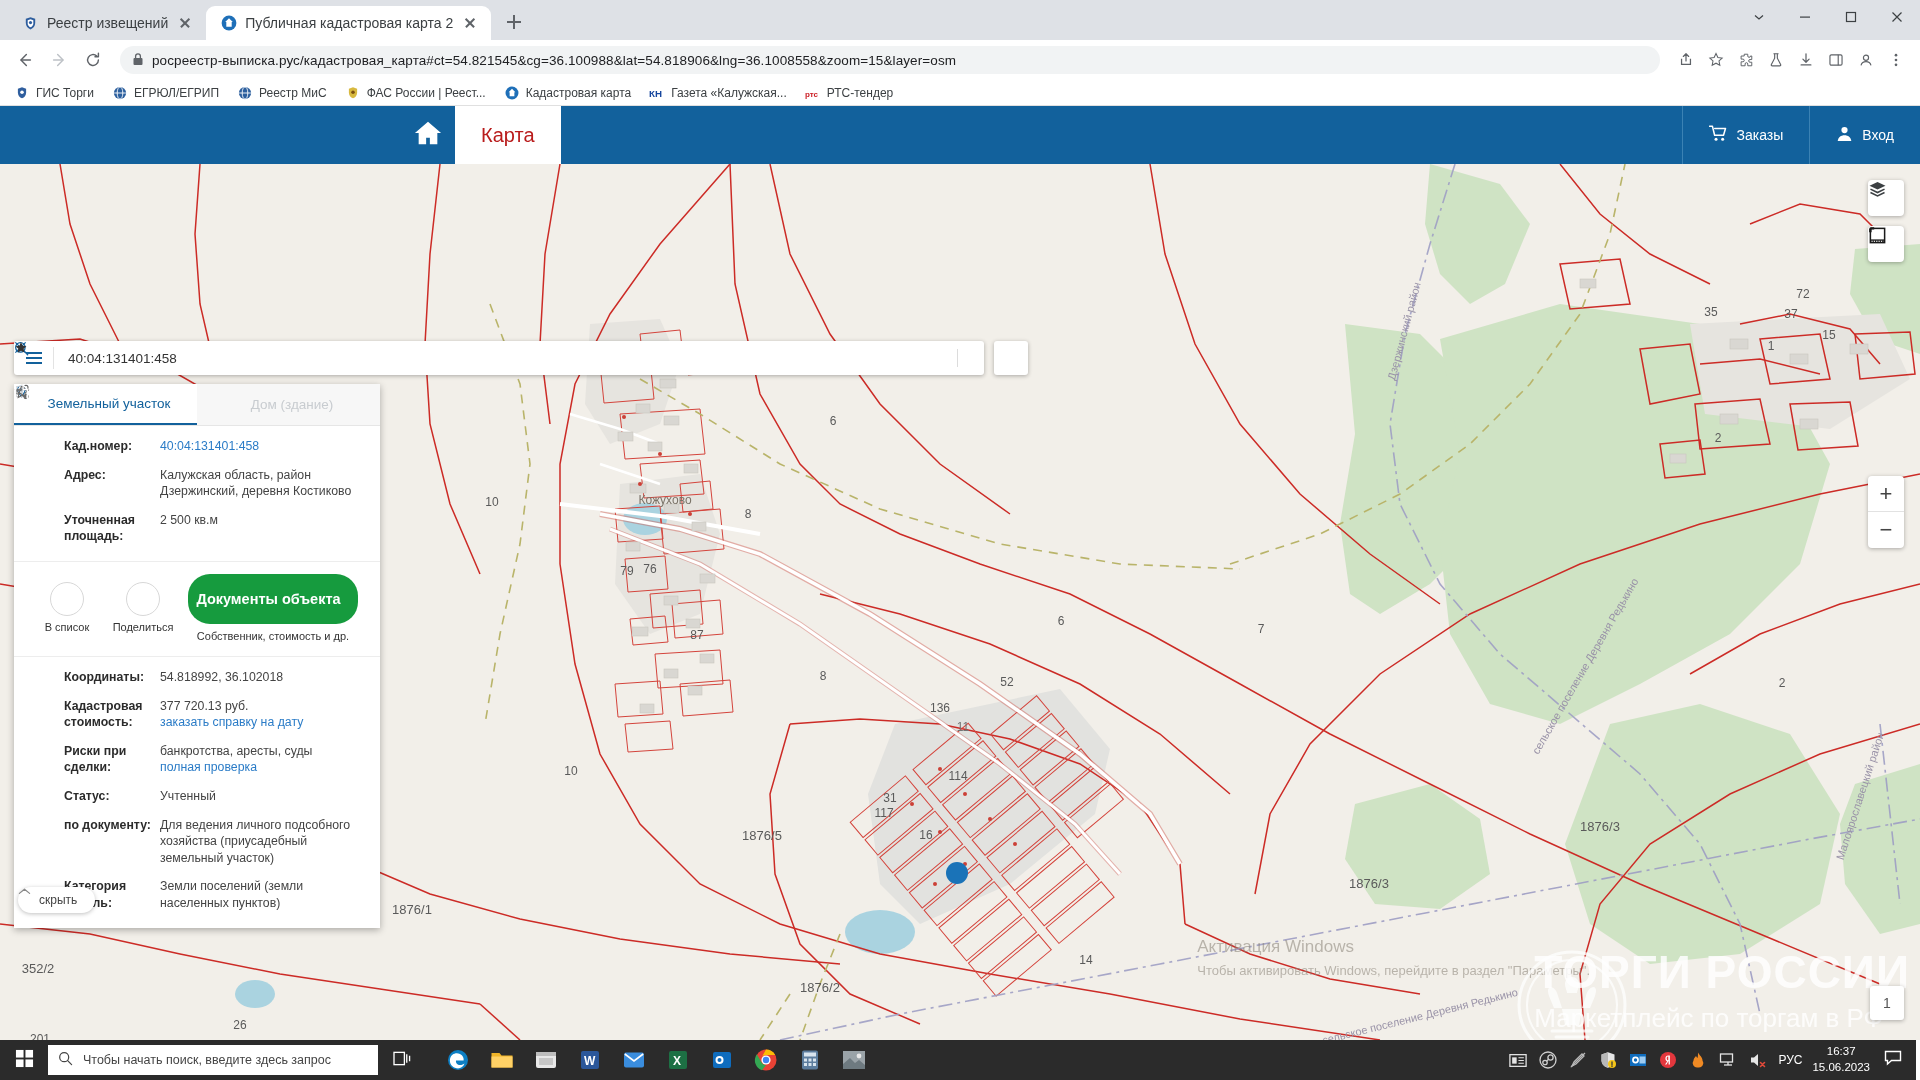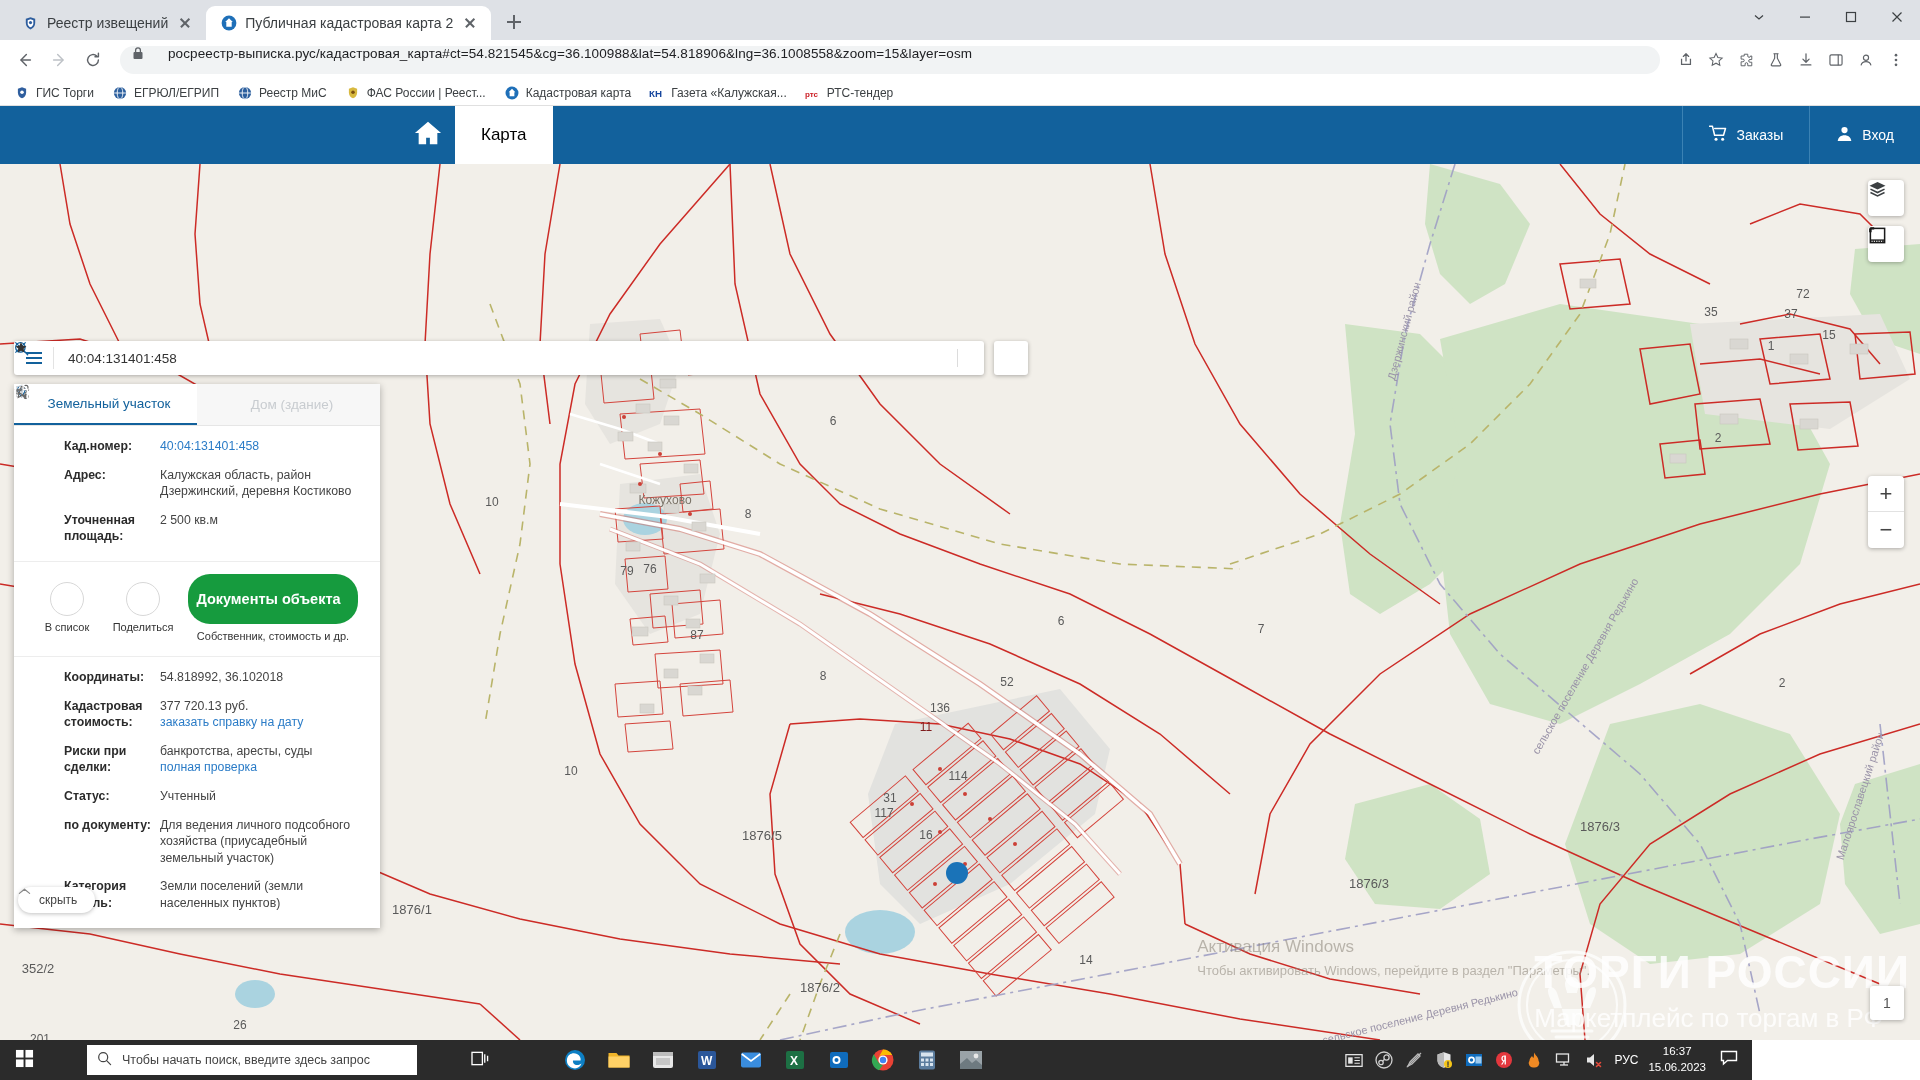--- a/index.html
+++ b/index.html
@@ -34,38 +34,38 @@
   .newtab::before { left: 8px; top: 14px; width: 14px; height: 1.8px; }
   .newtab::after { left: 14.1px; top: 8px; width: 1.8px; height: 14px; }
   .winctl { margin-left: auto; display: flex; align-items: flex-start; height: 40px; }
   .winbtn { width: 46px; height: 34px; display: flex; align-items: center; justify-content: center; color:#3c4043; font-size: 13px;}
 
   .toolbar { height: 40px; background: #ffffff; display: flex; align-items: center; padding: 0 10px; gap: 4px; }
   .navbtn { width: 30px; height: 30px; display:flex; align-items:center; justify-content:center; color:#5f6368; }
   .navbtn.disabled { color: #bdc1c6; }
   .omnibox {
     flex: 1; height: 28px; background: #f1f3f4; border-radius: 14px;
-    display: flex; padding: 0 12px; gap: 24px; margin: 0 8px;
+    display: flex; align-items: center; padding: 0 12px; gap: 8px; margin: 0 8px;
     font-size: 13.5px; color: #202124; overflow:hidden; white-space: nowrap;
   }
   .omnibox .url { color: #202124; letter-spacing: .1px; }
   .tb-icons { display: flex; align-items: center; gap: 2px; }
   .tb-ico { width: 28px; height: 28px; display:flex; align-items:center; justify-content:center; color:#5f6368; }
 
   .bookmarks { height: 26px; background:#ffffff; display:flex; align-items:center; gap: 18px; padding: 0 14px; border-bottom: 1px solid #e0e0e0;}
   .bm { display: flex; align-items: center; gap: 6px; font-size: 12px; color: #3c4043; white-space: nowrap;}
   .bm-ico { width: 16px; height: 16px; flex:0 0 16px; display:flex; align-items:center; justify-content:center; }
 
   
   .page { position: absolute; left:0; top:106px; width: 1920px; height: 934px; background:#f2efe9; overflow:hidden; }
 
   .sitehead { height: 58px; background: #12619c; display: flex; align-items: stretch; }
   .sh-left { width: 400px; }
   .sh-home { width: 55px; display:flex; align-items:center; justify-content:center; }
-  .sh-tab { background:#ffffff; color:#000000; display:flex; align-items:center; padding: 0 26px; font-size: 17px; }
+  .sh-tab { background:#ffffff; color:#b91c1c; display:flex; align-items:center; padding: 0 26px; font-size: 20px; }
   .sh-spacer { flex: 1; }
   .sh-btn { display:flex; align-items:center; gap:9px; padding: 0 26px; color:#fff; font-size:14px; border-left: 1px solid #3b82b4; }
 
   
   .map { position:absolute; left:0; top:58px; width:1920px; height:876px; background:#f2efe9; overflow:hidden; }
   .map svg { position:absolute; left:0; top:0; }
 
   
   .searchwrap { position:absolute; left:14px; top:177px; display:flex; align-items:center; gap:10px; z-index:40;}
   .searchbox {
@@ -120,21 +120,21 @@
 
   
   .wm { position:absolute; right:10px; bottom:6px; z-index:20; pointer-events:none; display:flex; align-items:center; gap:18px; }
   .wm-title { color:#ffffff; font-size:46px; font-weight:bold; letter-spacing:1px; line-height:1; opacity:.85;}
   .wm-sub { color:#ffffff; font-size:26px; opacity:.85; margin-top:8px; }
   .winact { position:absolute; right:330px; bottom:62px; z-index:18; color:#8a8378; opacity:.55; pointer-events:none;}
   .winact .l1 { font-size:17px; }
   .winact .l2 { font-size:13px; margin-top:6px; }
 
   
-  .taskbar { position:absolute; left:0; top:1040px; width:1752px; height:40px; background:#2b2b2b; display:flex; align-items:center;gap:39px; }
+  .taskbar { position:absolute; left:0; top:1040px; width:1916px; height:40px; background:#2b2b2b; display:flex; align-items:center; }
   .tb-start { width:48px; height:40px; display:flex; align-items:center; justify-content:center; }
   .tb-search { width:330px; height:30px; background:#fff; display:flex; align-items:center; gap:10px; padding:0 10px; font-size:12.5px; color:#444; }
   .tb-taskview { width:48px; height:40px; display:flex; align-items:center; justify-content:center; color:#fff; }
   .tb-apps { display:flex; align-items:center; gap:4px; margin-left:12px; }
   .tb-app { width:40px; height:36px; display:flex; align-items:center; justify-content:center; }
   .tb-tray { margin-left:auto; display:flex; align-items:center; gap:10px; padding-right:10px; }
   .tray-ico { width:20px; height:20px; display:flex; align-items:center; justify-content:center; color:#e6e6e6; }
   .tb-lang { color:#fff; font-size:12px; }
   .tb-clock { color:#fff; font-size:11.5px; text-align:center; line-height:1.35; }
   .tb-notif { width:26px; height:26px; display:flex; align-items:center; justify-content:center; color:#fff; }
@@ -574,21 +574,21 @@
           <div style="position: absolute; left: 627px; top: 407px; font-size: 12px; color: rgb(90, 90, 90); white-space: nowrap; transform: translate(-50%, -50%);">79</div>
           <div style="position: absolute; left: 650px; top: 405px; font-size: 12px; color: rgb(90, 90, 90); white-space: nowrap; transform: translate(-50%, -50%);">76</div>
           <div style="position: absolute; left: 697px; top: 471px; font-size: 12px; color: rgb(90, 90, 90); white-space: nowrap; transform: translate(-50%, -50%);">87</div>
           <div style="position: absolute; left: 1061px; top: 457px; font-size: 12px; color: rgb(90, 90, 90); white-space: nowrap; transform: translate(-50%, -50%);">6</div>
           <div style="position: absolute; left: 1261px; top: 465px; font-size: 12px; color: rgb(90, 90, 90); white-space: nowrap; transform: translate(-50%, -50%);">7</div>
           <div style="position: absolute; left: 1782px; top: 519px; font-size: 12px; color: rgb(90, 90, 90); white-space: nowrap; transform: translate(-50%, -50%);">2</div>
           <div style="position: absolute; left: 823px; top: 512px; font-size: 12px; color: rgb(90, 90, 90); white-space: nowrap; transform: translate(-50%, -50%);">8</div>
           <div style="position: absolute; left: 571px; top: 607px; font-size: 12px; color: rgb(90, 90, 90); white-space: nowrap; transform: translate(-50%, -50%);">10</div>
           <div style="position: absolute; left: 1007px; top: 518px; font-size: 12px; color: rgb(90, 90, 90); white-space: nowrap; transform: translate(-50%, -50%);">52</div>
           <div style="position: absolute; left: 940px; top: 544px; font-size: 12px; color: rgb(90, 90, 90); white-space: nowrap; transform: translate(-50%, -50%);">136</div>
-          <div style="position: absolute; left: 926px; top: 563px; font-size: 12px; color: #7f1d1d; white-space: nowrap; transform: translate(-50%, -50%);">11</div>
+          <div style="position: absolute; left: 963px; top: 563px; font-size: 12px; color: #737373; white-space: nowrap; transform: translate(-50%, -50%);">11</div>
           <div style="position: absolute; left: 958px; top: 612px; font-size: 12px; color: rgb(90, 90, 90); white-space: nowrap; transform: translate(-50%, -50%);">114</div>
           <div style="position: absolute; left: 890px; top: 634px; font-size: 12px; color: rgb(90, 90, 90); white-space: nowrap; transform: translate(-50%, -50%);">31</div>
           <div style="position: absolute; left: 884px; top: 649px; font-size: 12px; color: rgb(90, 90, 90); white-space: nowrap; transform: translate(-50%, -50%);">117</div>
           <div style="position: absolute; left: 926px; top: 671px; font-size: 12px; color: rgb(90, 90, 90); white-space: nowrap; transform: translate(-50%, -50%);">16</div>
           <div style="position: absolute; left: 762px; top: 671px; font-size: 13px; color: rgb(90, 90, 90); white-space: nowrap; transform: translate(-50%, -50%);">1876/5</div>
           <div style="position: absolute; left: 1600px; top: 662px; font-size: 13px; color: rgb(90, 90, 90); white-space: nowrap; transform: translate(-50%, -50%);">1876/3</div>
           <div style="position: absolute; left: 1369px; top: 719px; font-size: 13px; color: rgb(90, 90, 90); white-space: nowrap; transform: translate(-50%, -50%);">1876/3</div>
           <div style="position: absolute; left: 228px; top: 728px; font-size: 12px; color: rgb(90, 90, 90); white-space: nowrap; transform: translate(-50%, -50%);">19</div>
           <div style="position: absolute; left: 252px; top: 752px; font-size: 12px; color: rgb(122, 115, 104); white-space: nowrap; transform: translate(-50%, -50%);">Крутицы</div>
           <div style="position: absolute; left: 412px; top: 745px; font-size: 13px; color: rgb(90, 90, 90); white-space: nowrap; transform: translate(-50%, -50%);">1876/1</div>

